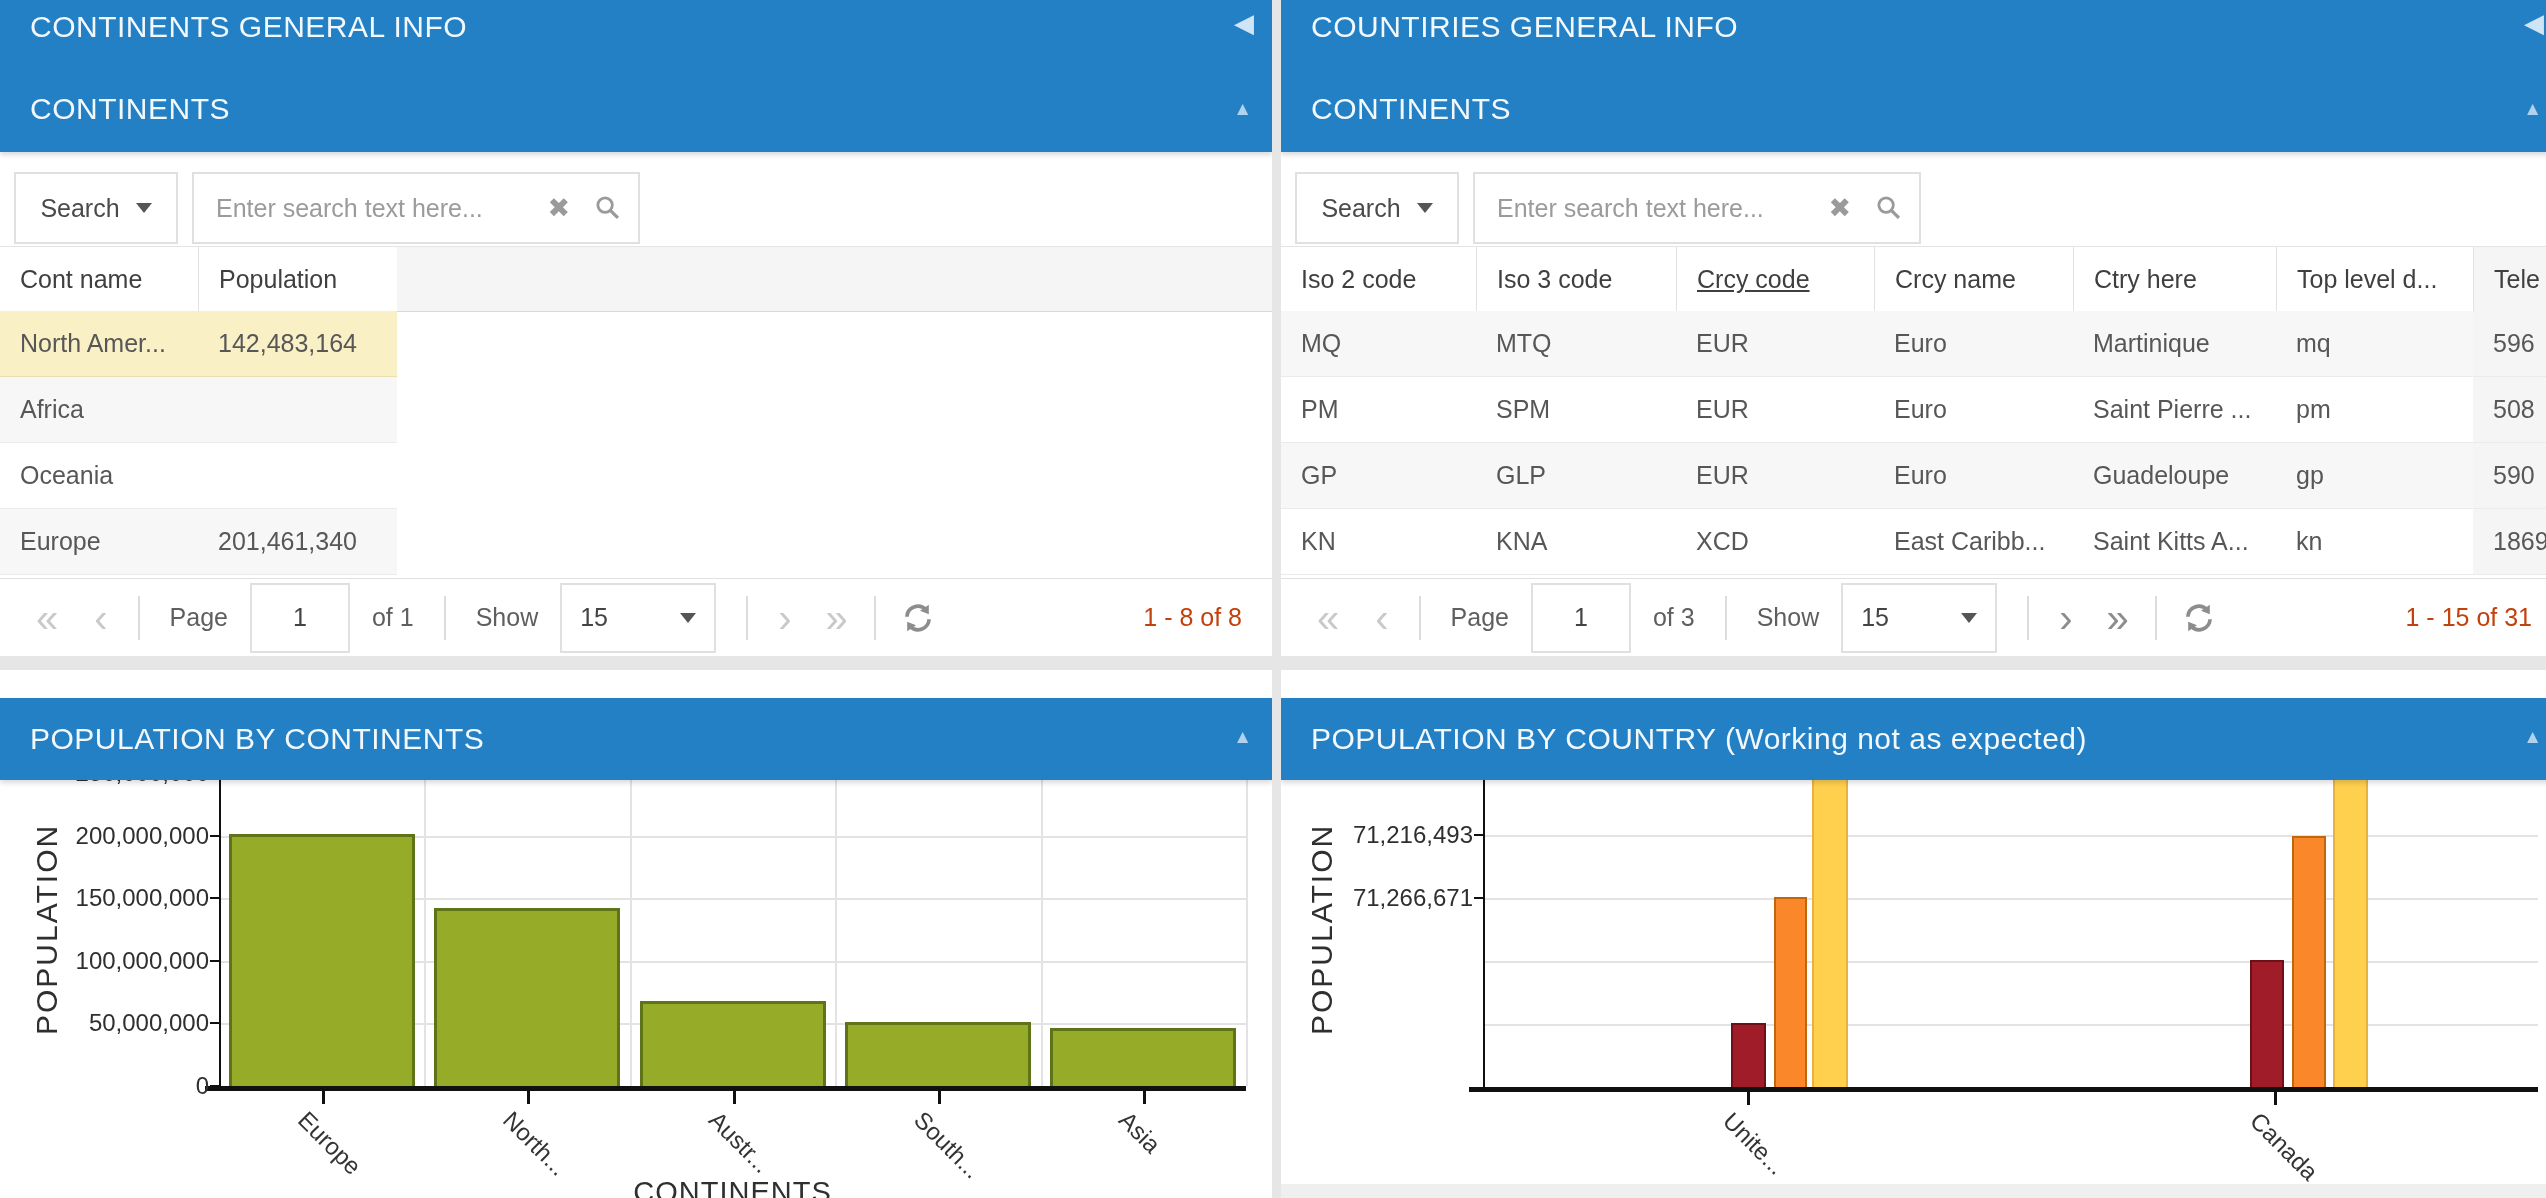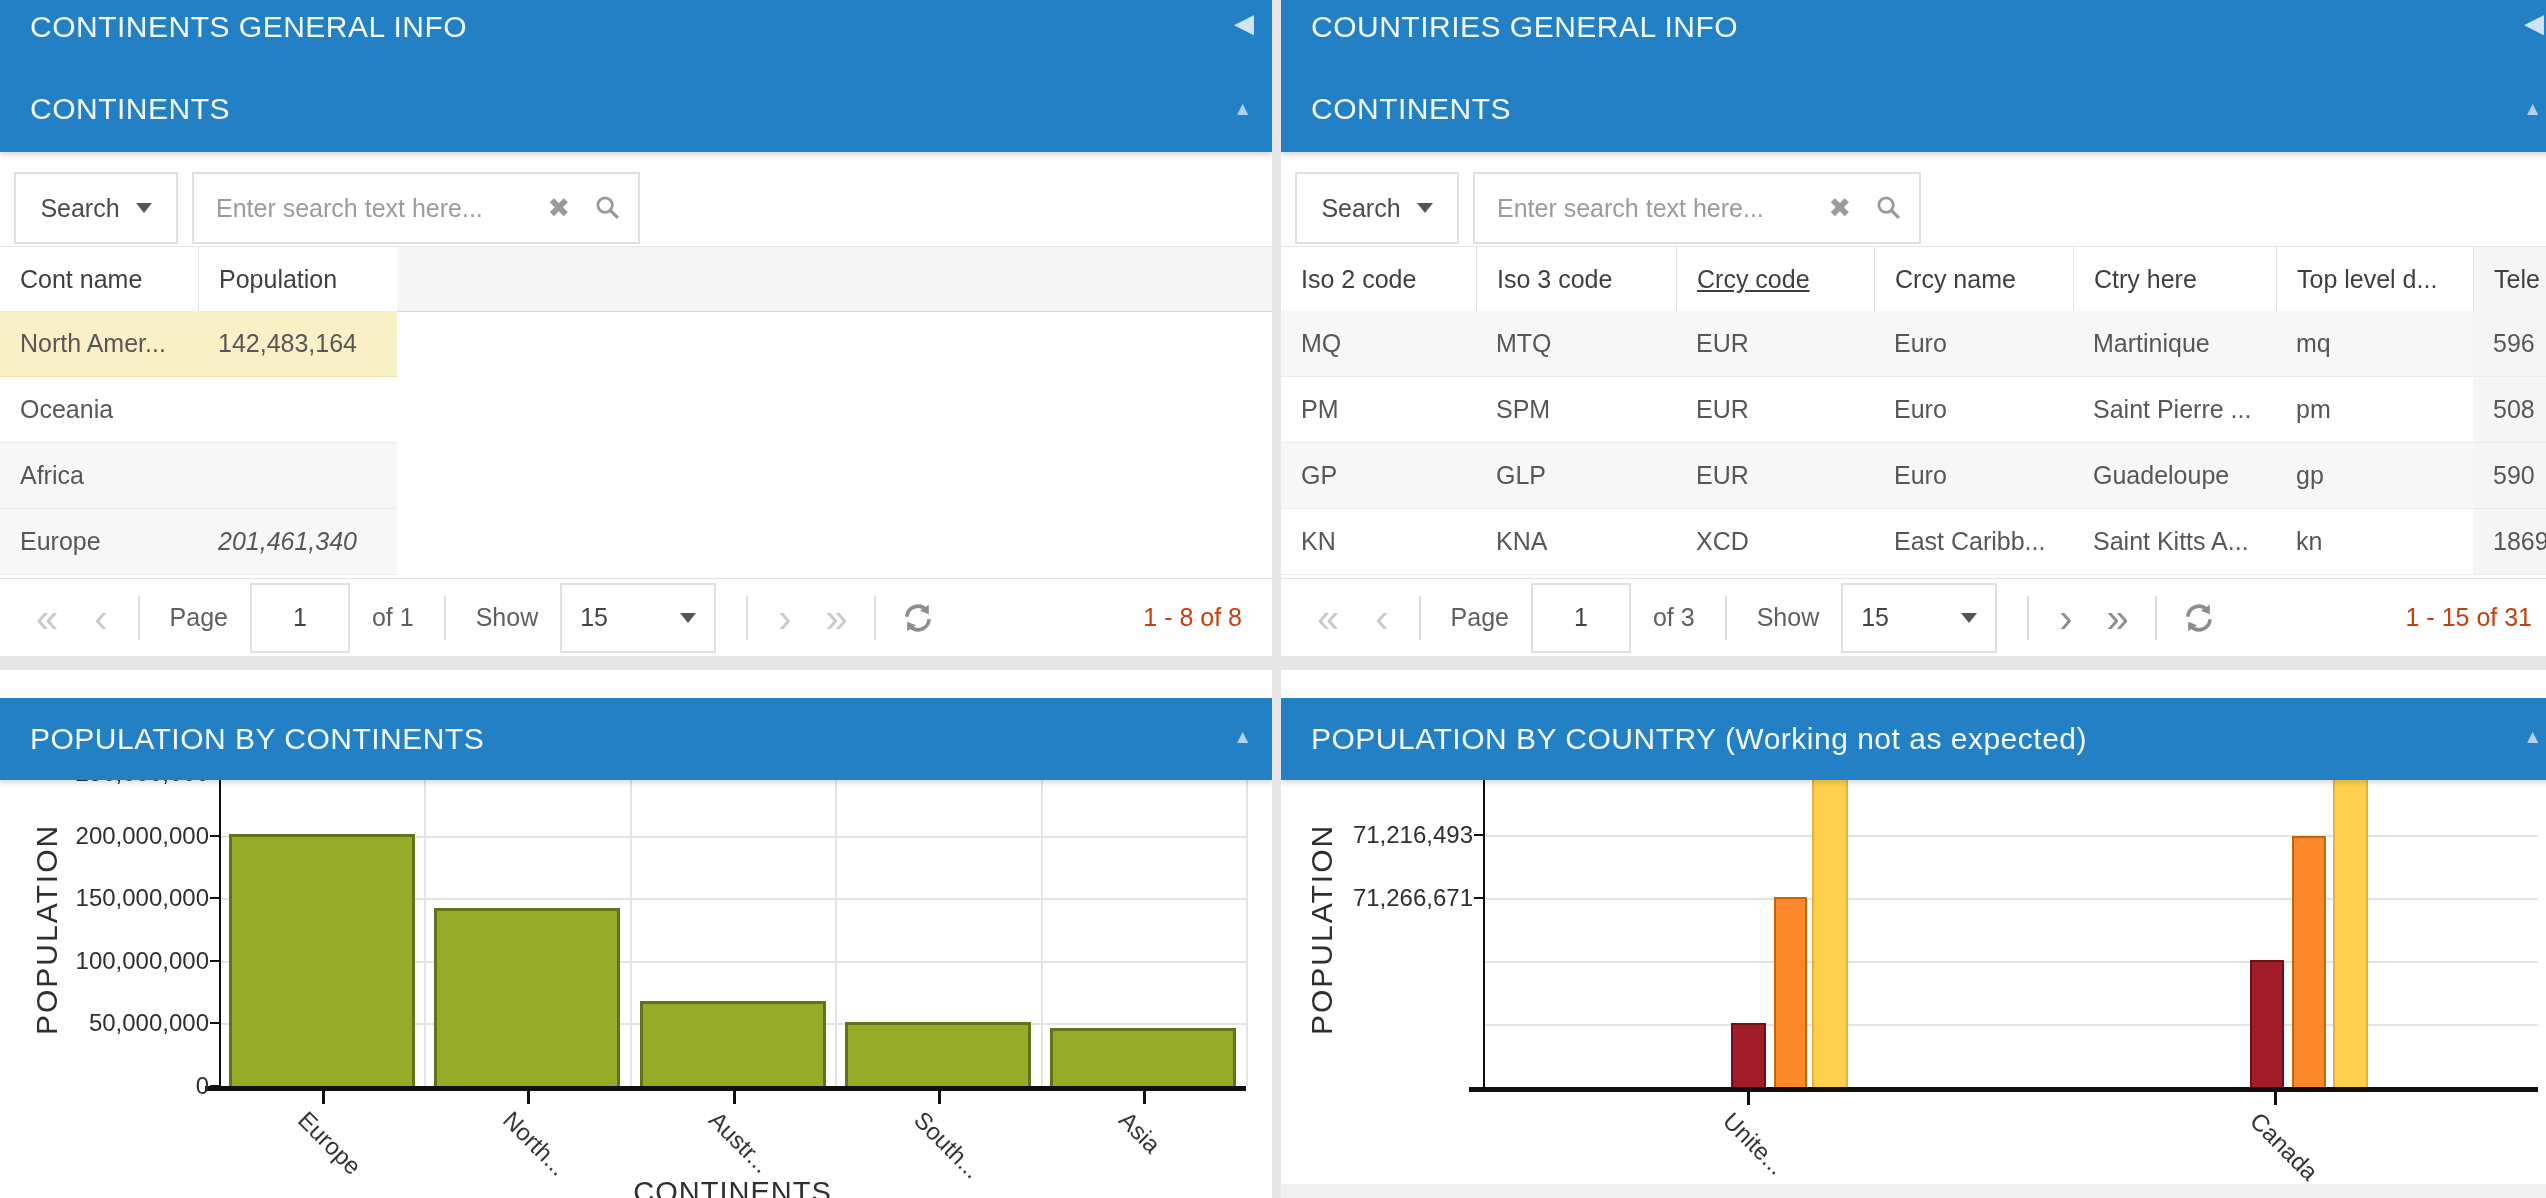--- a/index.html
+++ b/index.html
@@ -89,31 +89,31 @@
 
     <div class="grid-head" id="leftGridHead">
         <div class="hcell" style="width: 198px;">Cont name</div>
         <div class="hcell" style="width: 199px;">Population</div>
       </div>
     <div class="grid-body" id="leftGridBody" style="width:397px;">
         <div class="grow selected">
           <div class="cell" style="width: 198px;">North Amer...</div>
           <div class="cell" style="width: 199px;">142,483,164</div>
         </div>
+        <div class="grow shaded">
+          <div class="cell" style="width: 198px;">Africa</div>
+          <div class="cell" style="width: 199px;"></div>
+        </div>
         <div class="grow plain">
           <div class="cell" style="width: 198px;">Oceania</div>
           <div class="cell" style="width: 199px;"></div>
         </div>
         <div class="grow shaded">
-          <div class="cell" style="width: 198px;">Africa</div>
-          <div class="cell" style="width: 199px;"></div>
-        </div>
-        <div class="grow shaded">
           <div class="cell" style="width: 198px;">Europe</div>
-          <div class="cell" style="width: 199px; font-style: italic;">201,461,340</div>
+          <div class="cell" style="width: 199px;">201,461,340</div>
         </div>
       </div>
 
     <div class="pager">
       <span class="chev m36">«</span>
       <span class="chev m30">‹</span>
       <span class="psep m30"></span>
       <span class="ptext m22">Page</span>
       <span class="pgbox m22">1</span>
       <span class="ptext m30">of 1</span>

